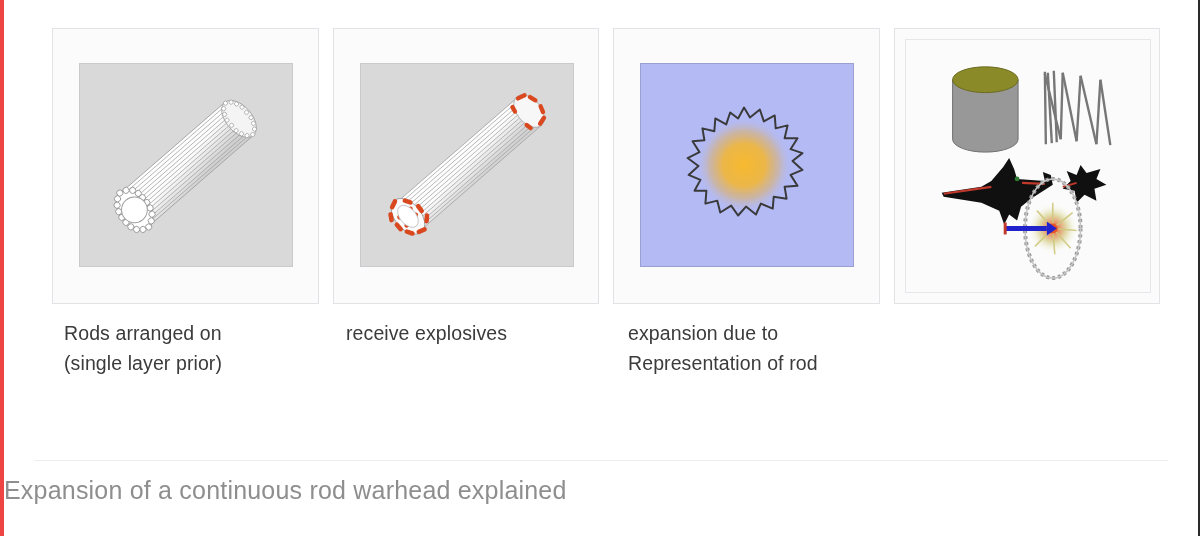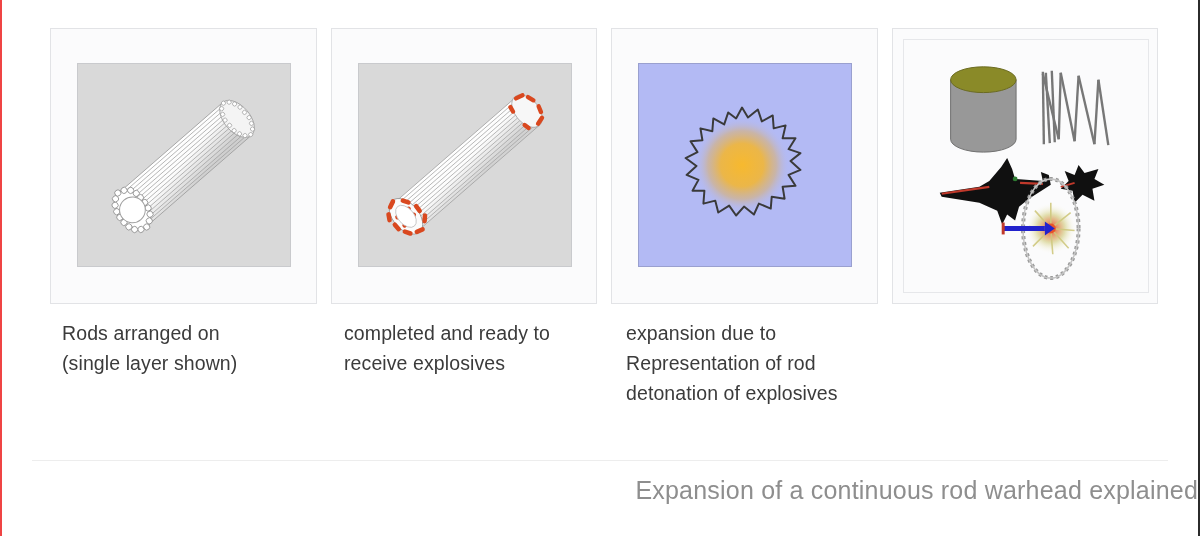--- a/index.html
+++ b/index.html
@@ -12,21 +12,21 @@
     height: 536px;
     font-family: "Liberation Sans", sans-serif;
     overflow: hidden;
   }
   #figure-root {
     position: relative;
     width: 1200px;
     height: 536px;
     background: #ffffff;
     box-sizing: border-box;
-    border-left: 2px solid #ef4444;
+    border-left: 4px solid #ef4444;
     border-right: 2px solid #2b2b2b;
   }
   .panel-row {
     position: absolute;
     left: 48px;
     top: 28px;
     width: 1108px;
     height: 280px;
     display: flex;
     gap: 14px;
@@ -87,21 +87,21 @@
     right: 30px;
     top: 460px;
     height: 1px;
     background: #ededed;
   }
   .figure-title {
     position: absolute;
     left: 0;
     right: 0;
     top: 476px;
-    text-align: right;
+    text-align: left;
     font-size: 25px;
     color: #8e8e8e;
     letter-spacing: 0.2px;
   }
 </style>
 </head>
 <body>
 
 <div id="figure-root">
 
@@ -329,30 +329,28 @@
           </g>
         </svg>
       </div>
     </div>
 
   </div>
 
   <div class="caption-row">
     <div class="caption-cell">
       <p>Rods arranged on</p>
-      <p>(single layer shown)</p>
+      <p>(single layer prior)</p>
     </div>
     <div class="caption-cell">
-      <p>completed and ready to</p>
       <p>receive explosives</p>
     </div>
     <div class="caption-cell">
       <p>expansion due to</p>
       <p>Representation of rod</p>
-      <p>detonation of explosives</p>
     </div>
   </div>
 
   <div class="divider"></div>
 
   <div class="figure-title">Expansion of a continuous rod warhead explained</div>
 
 </div>
 
 </body></html>

